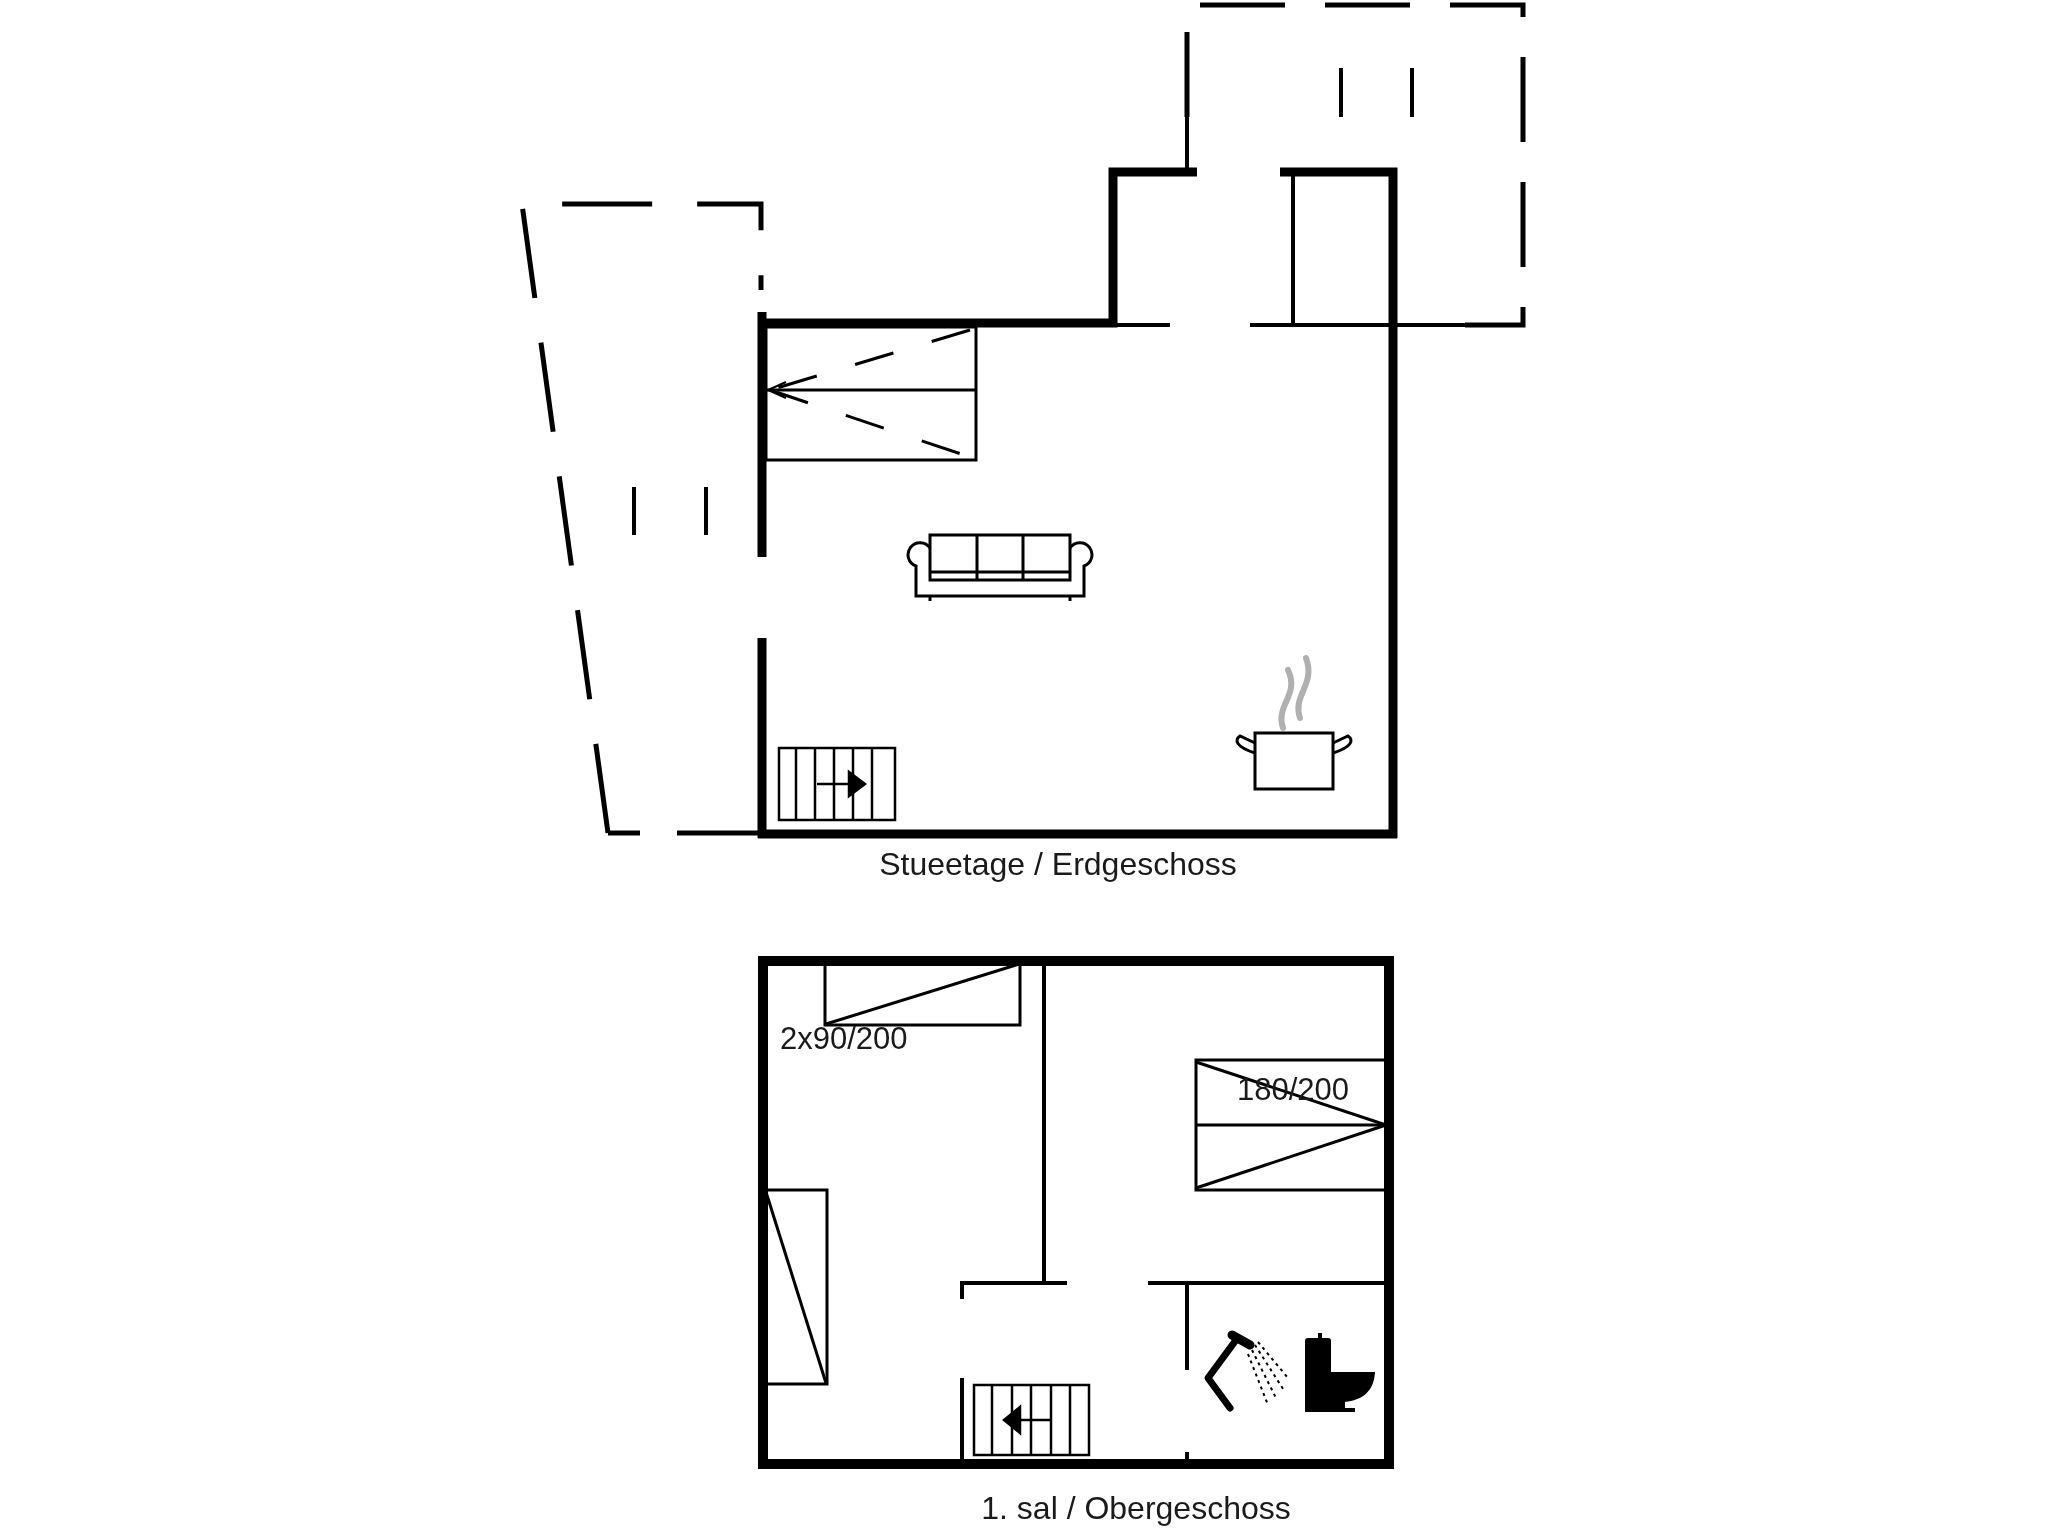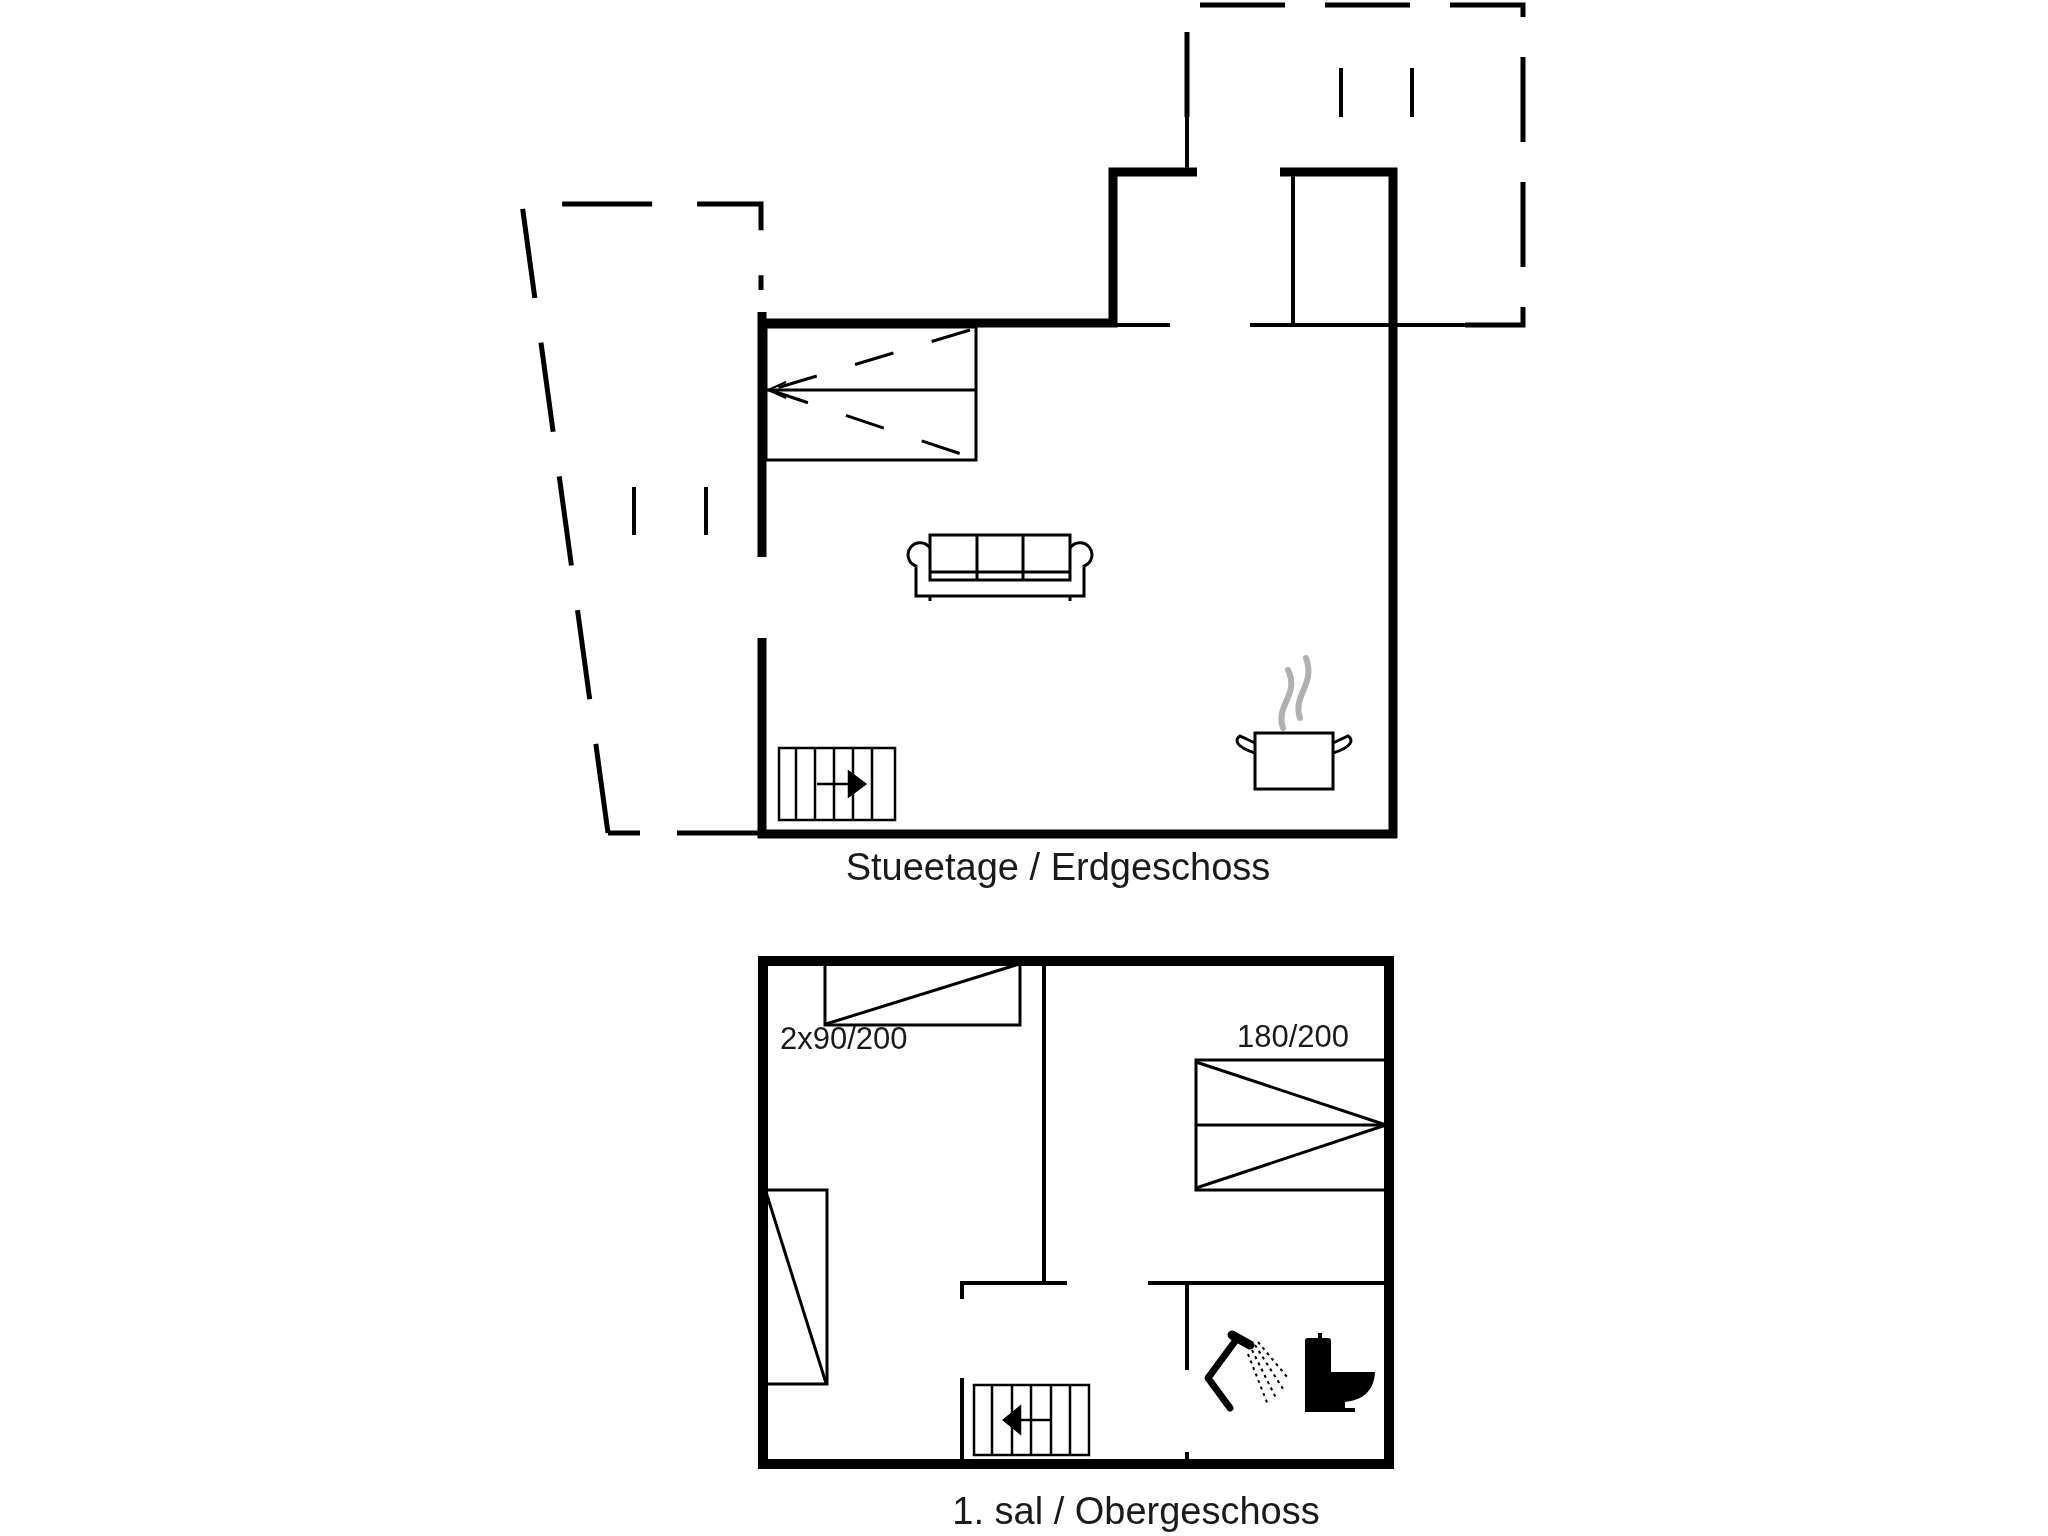--- a/index.html
+++ b/index.html
@@ -1,19 +1,19 @@
 <!DOCTYPE html>
 <html><head>
 <meta charset="utf-8">
 <style>
   html, body { margin:0; padding:0; background:#ffffff; }
   body { width:2048px; height:1536px; overflow:hidden; position:relative; font-family:"Liberation Sans", sans-serif; }
   svg { position:absolute; left:0; top:0; }
   .label { position:absolute; color:#1a1a1a; white-space:nowrap; font-family:"Liberation Sans", sans-serif; }
-  .floor-label { font-size:38px; transform:translateX(-50%); }
+  .floor-label { font-size:32px; transform:translateX(-50%); }
   .bed-label { font-size:31px; }
 </style>
 </head>
 <body>
 
 <svg width="2048" height="1536" viewBox="0 0 2048 1536" xmlns="http://www.w3.org/2000/svg">
 
   <g stroke="#000" fill="none" stroke-linecap="butt">
 
     <g stroke-width="5" stroke-dasharray="85,40">
@@ -141,15 +141,15 @@
       <rect x="1305" y="1338" width="26" height="60" rx="3"></rect>
       <path d="M1305 1372 L1375 1372 C1374 1392 1362 1400 1345 1402 L1345 1408 L1305 1408 Z"></path>
       <rect x="1305" y="1408" width="50" height="4"></rect>
     </g>
   </g>
 </svg>
 
 <div class="label floor-label" style="left:1058px; top:846px;">Stueetage / Erdgeschoss</div>
 
 <div class="label bed-label" style="left:780px; top:1021px;">2x90/200</div>
-<div class="label bed-label" style="left:1237px; top:1019px;">180/200</div>
+<div class="label bed-label" style="left:1237px; top:1072px;">180/200</div>
 
 <div class="label floor-label" style="left:1136px; top:1490px;">1. sal / Obergeschoss</div>
 
 </body></html>

